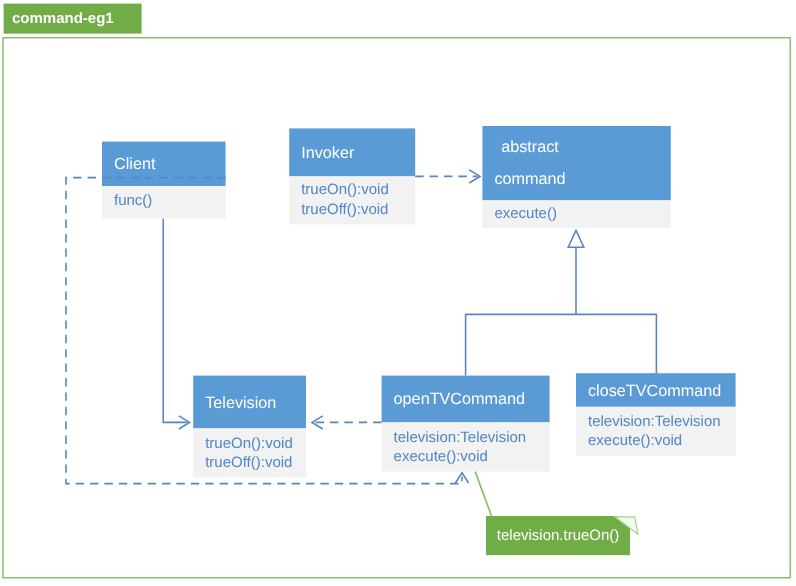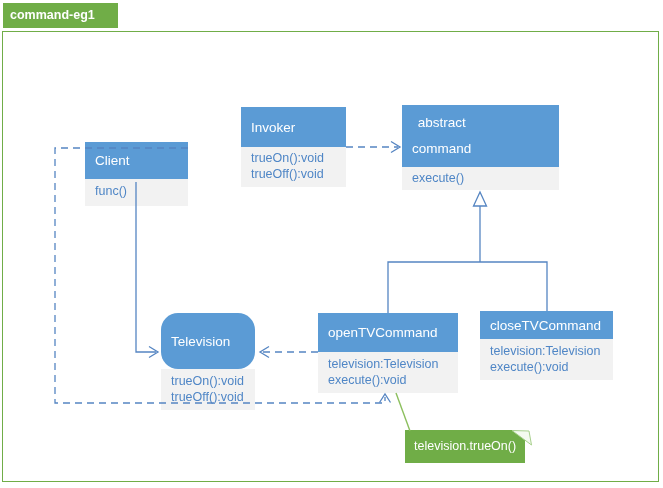--- a/index.html
+++ b/index.html
@@ -21,30 +21,30 @@
   .uml-class{position:absolute;box-sizing:border-box;}
   .uml-header{
     background:var(--accent_blue,#5B9BD5);color:#fff;font-size:13.5px;
     display:flex;align-items:center;padding:0 10px;box-sizing:border-box;
   }
   .uml-body{
     background:var(--body_bg,#F2F2F2);color:var(--text_blue,#4F86C6);
     font-size:12.5px;line-height:16px;padding:4px 0 0 10px;box-sizing:border-box;
   }
   #box-client{left:85px;top:118px;width:103px;}
-  #box-client .uml-header{height:37px;margin-top:24px;}
+  #box-client .uml-header{height:37px;}
   #box-client .uml-body{height:27px;}
   #box-invoker{left:241px;top:107px;width:105px;}
   #box-invoker .uml-header{height:40px;}
   #box-invoker .uml-body{height:40px;padding-top:3px;}
   #box-abstract{left:402px;top:105px;width:157px;}
   #box-abstract .uml-header{height:62px;white-space:pre-line;line-height:26px;text-align:center;}
   #box-abstract .uml-body{height:23px;padding-top:3px;}
   #box-television{left:161px;top:313px;width:94px;}
-  #box-television .uml-header{height:56px;border-radius:17px;}
+  #box-television .uml-header{height:44px;}
   #box-television .uml-body{height:41px;}
   #box-open{left:318px;top:313px;width:140px;}
   #box-open .uml-header{height:39px;}
   #box-open .uml-body{height:41px;}
   #box-close{left:480px;top:311px;width:133px;}
   #box-close .uml-header{height:28px;}
   #box-close .uml-body{height:41px;}
   
   #note{
     position:absolute;left:405px;top:430px;width:120px;height:33px;

